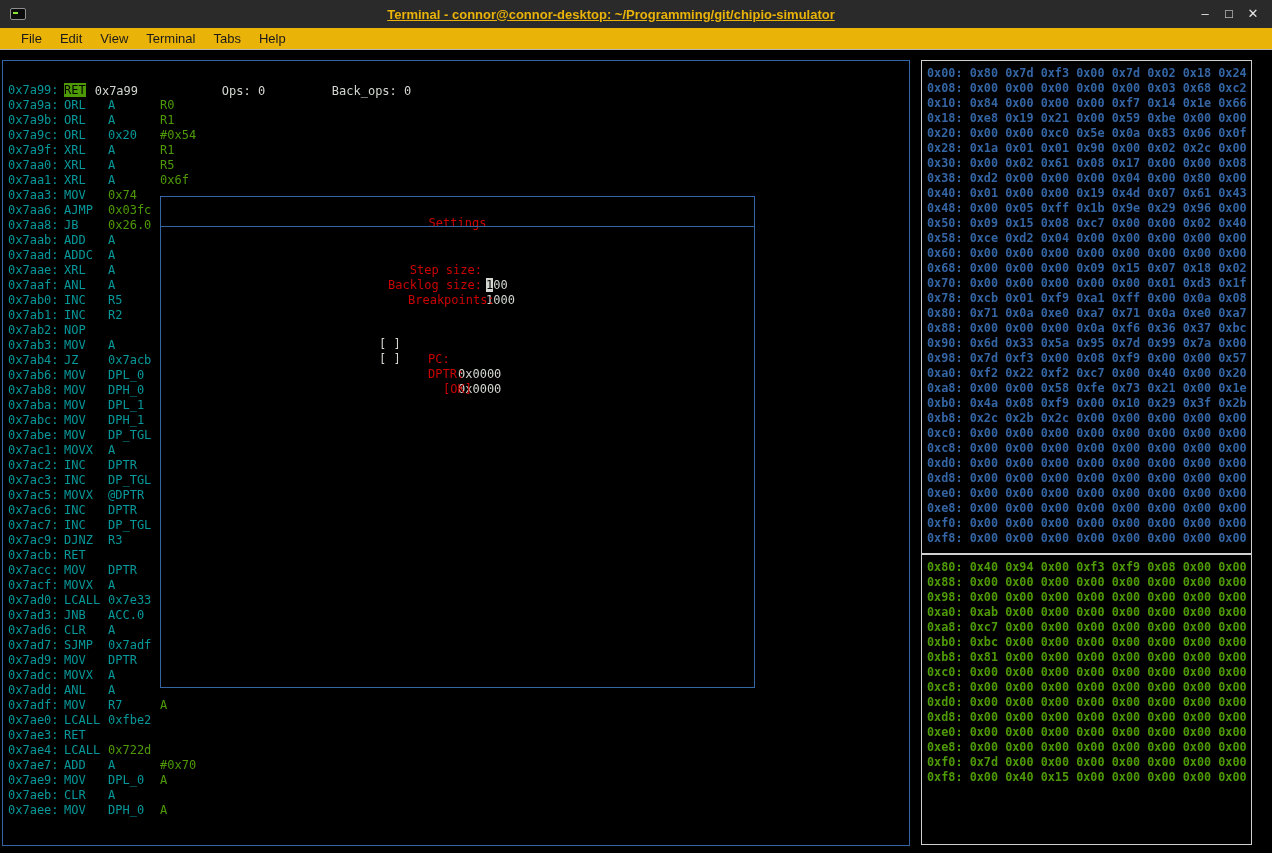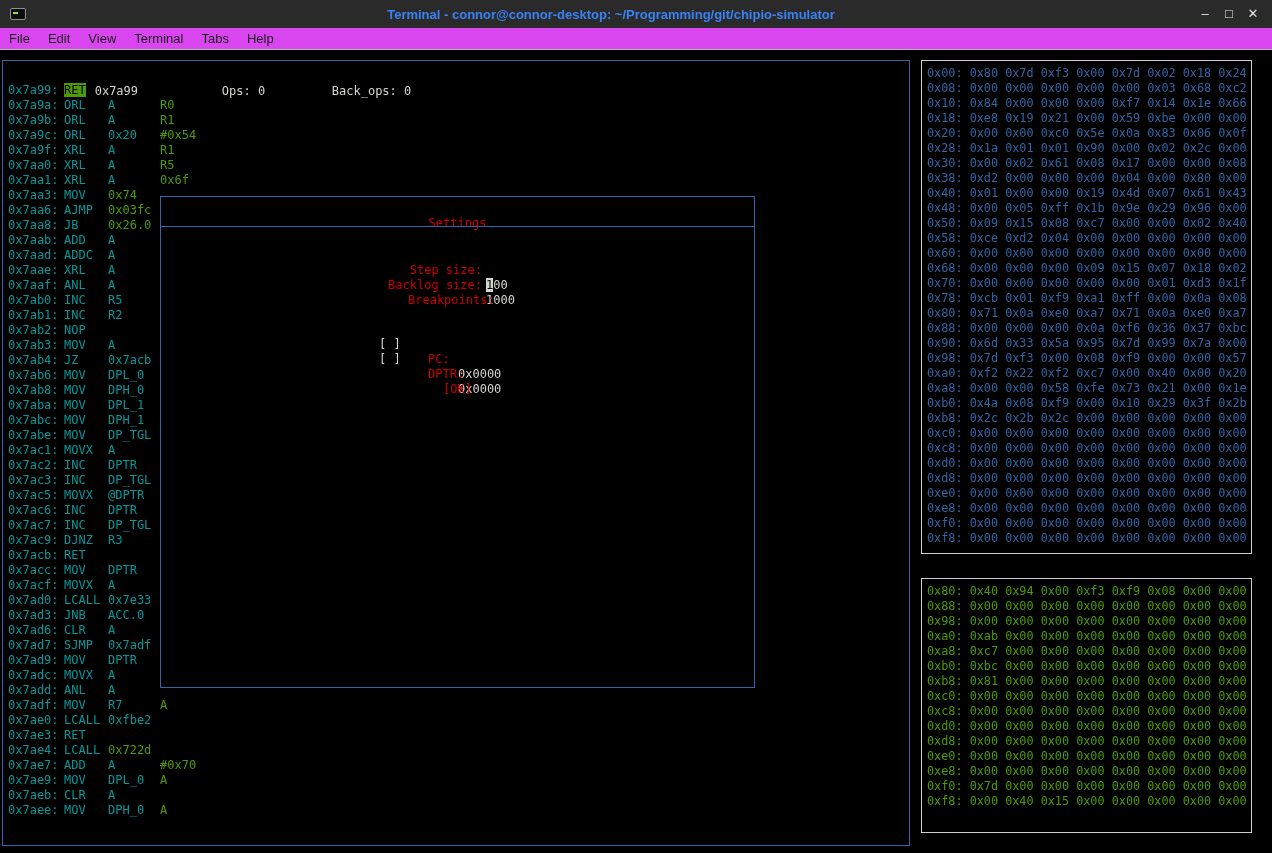--- a/index.html
+++ b/index.html
@@ -9,28 +9,28 @@
   html,body{background:#000;}
   body{width:1272px;height:853px;overflow:hidden;font-family:"Liberation Sans",sans-serif;}
   .window{position:relative;width:1272px;height:853px;background:#000;}
 
   
   .titlebar{position:absolute;top:0;left:0;right:0;height:28px;background:#2a2a2a;
     display:flex;align-items:center;padding:0 10px;}
   .term-icon{width:16px;height:12px;background:#0c0c0c;border:1px solid #8f8f8f;border-radius:2px;
     position:relative;display:inline-block;flex:0 0 auto;}
   .term-icon::after{content:"";position:absolute;left:2px;top:3px;width:5px;height:2px;background:#8ae234;}
-  .title{flex:1;text-align:center;color:#3b82f6;font-size:13px;font-weight:bold;
-    white-space:nowrap;overflow:hidden;}
+  .title{flex:1;text-align:center;color:#eab308;font-size:13px;font-weight:bold;
+    white-space:nowrap;overflow:hidden;text-decoration:underline;}
   .controls{display:flex;gap:6px;flex:0 0 auto;}
   .wbtn{width:18px;text-align:center;color:#e6e6e6;font-size:13px;line-height:28px;cursor:default;}
 
   
-  .menubar{position:absolute;top:28px;left:0;right:0;height:22px;background:#d946ef;
-    border-bottom:1px solid #b6b6b6;display:flex;align-items:center;padding-left:0;}
+  .menubar{position:absolute;top:28px;left:0;right:0;height:22px;background:#eab308;
+    border-bottom:1px solid #b6b6b6;display:flex;align-items:center;padding-left:12px;}
   .menu-item{padding:0 9px;font-size:13px;color:#1b1b1b;line-height:22px;}
 
   
   .terminal{position:absolute;top:50px;left:0;right:0;bottom:0;background:#000;
     font-family:"DejaVu Sans Mono","Liberation Mono",monospace;font-size:12px;color:var(--cyan);}
 
   
   .left-panel{position:absolute;left:2px;top:10px;width:908px;height:786px;
     border:1px solid var(--blue);z-index:1;}
   .status-line{position:absolute;top:8px;left:5px;height:15px;line-height:15px;
@@ -43,22 +43,22 @@
   .c.a{width:56px;}
   .c.m{width:44px;}
   .c.o1{width:52px;}
   .green{color:var(--green);}
   .hl{background:var(--green);color:#000;}
 
   
   .mem{position:absolute;left:921px;width:331px;border:1px solid #cfcfcf;background:#000;
     padding:5px 0 0 5px;overflow:hidden;font-size:11.8px;z-index:1;}
   .mem-top{top:10px;height:494px;color:var(--blue);}
-  .mem-bottom{top:528px;height:255px;color:var(--green);}
-  .mrow{height:15px;line-height:15px;white-space:pre;}
+  .mem-bottom{top:504px;height:291px;color:var(--green);}
+  .mrow{height:15px;line-height:15px;white-space:pre;font-weight:bold;}
 
   
   .dialog{position:absolute;left:160px;top:146px;width:595px;height:492px;background:#000;
     border:1px solid var(--blue);z-index:3;line-height:15px;}
   .dlg-title{position:absolute;top:7px;left:0;right:0;text-align:center;color:var(--red);margin-top:12px;}
   .dlg-sep{position:absolute;top:29px;left:0;width:100%;border-top:1px solid var(--blue);}
   .fline{position:absolute;left:0;right:0;height:15px;white-space:pre;}
   .f-label{position:absolute;right:272px;color:var(--red);}
   .f-value{position:absolute;left:325px;color:var(--fg);}
   .cursor{background:var(--fg);color:#000;}

